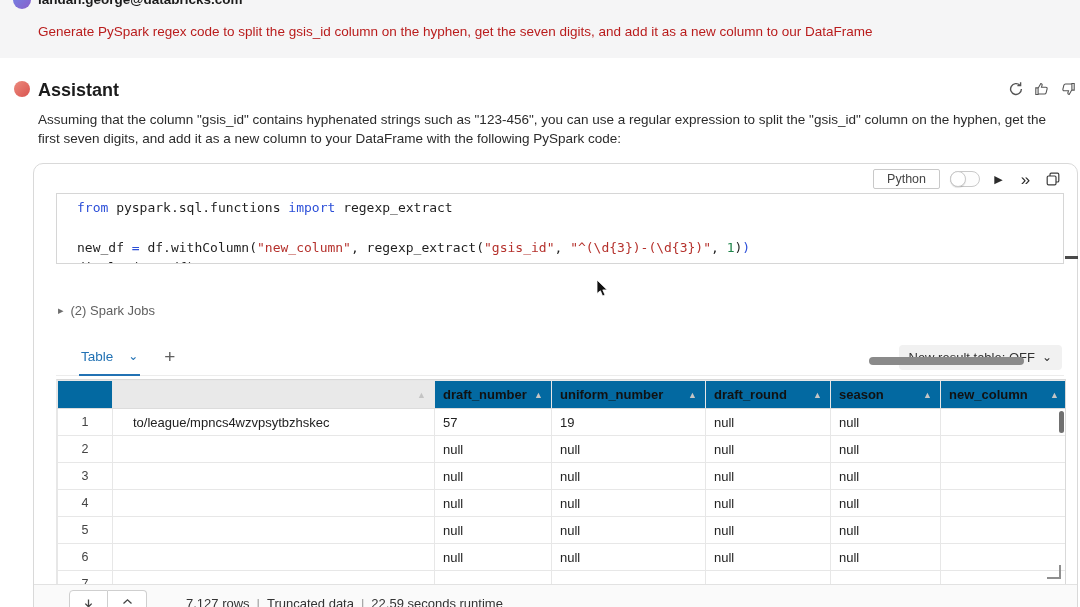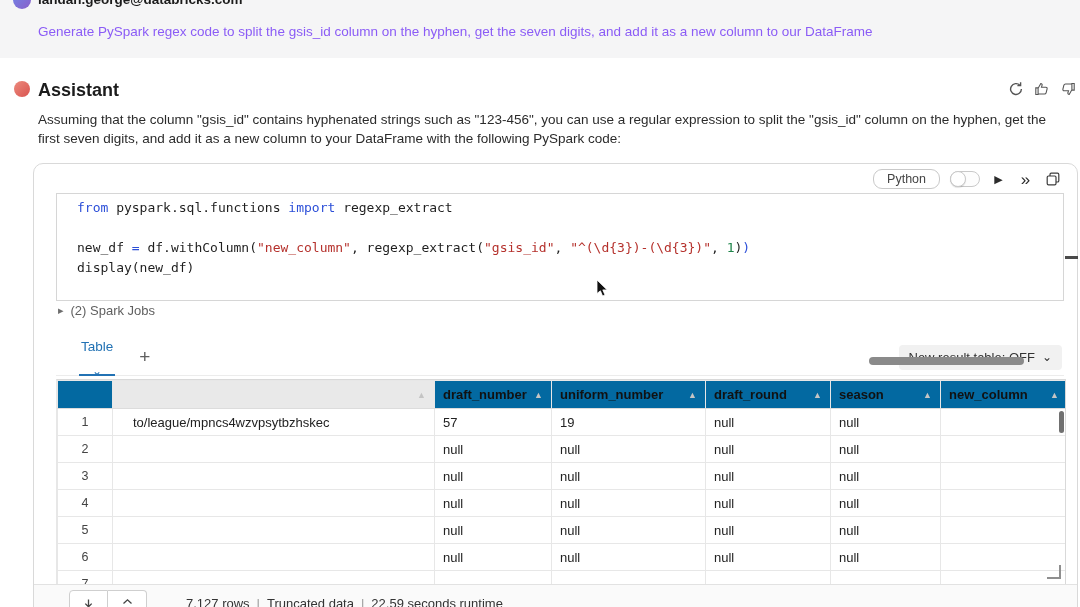--- a/index.html
+++ b/index.html
@@ -4,55 +4,55 @@
 <style>
   * { margin:0; padding:0; box-sizing:border-box; }
   body { background:#fff; font-family:"Liberation Sans", sans-serif; }
   .canvas { position:relative; width:1080px; height:607px; overflow:hidden; background:#fff; color:#1f1f1f; }
 
   
   .user-block { position:absolute; left:0; top:0; width:1080px; height:58px; background:#f5f5f6; }
   .avatar { border-radius:50%; position:absolute; }
   .user-avatar { left:13px; top:-9px; width:18px; height:18px; background:linear-gradient(135deg,#6f86e8,#8a5fc9); }
   .user-email { position:absolute; left:38px; top:-8px; font-size:13.5px; font-weight:bold; color:#1c1c1c; }
-  .user-msg { position:absolute; left:38px; top:24px; font-size:13.5px; color:#8b5cf6; }
+  .user-msg { position:absolute; left:38px; top:24px; font-size:13.5px; color:#b91c1c; }
 
   
   .asst-avatar { left:14px; top:81px; width:16px; height:16px; background:linear-gradient(135deg,#ec8b7e,#d9534f); }
   .asst-label { position:absolute; left:38px; top:80px; font-size:18px; font-weight:bold; color:#1c1c1c; }
   .asst-actions { position:absolute; right:4px; top:80px; display:flex; gap:9px; align-items:center; }
   .icon-btn { width:17px; height:17px; display:flex; align-items:center; justify-content:center; cursor:pointer; }
   .asst-para { position:absolute; left:38px; top:110px; width:1012px; font-size:13.5px; line-height:19px; color:#2b2b2b; }
 
   
   .cell-card { position:absolute; left:33px; top:163px; width:1045px; height:480px; border:1px solid #d9d9d9; border-radius:10px; background:#fff; }
   .cell-toolbar { position:absolute; top:4px; right:16px; display:flex; align-items:center; gap:10px; height:22px; }
-  .lang-pill { border:1px solid #c9c9c9; border-radius:9px; padding:2px 13px; font-size:12.5px; color:#444; background:#fff; cursor:pointer; }
+  .lang-pill { border:1px solid #c9c9c9; border-radius:2px; padding:2px 13px; font-size:12.5px; color:#444; background:#fff; cursor:pointer; }
   .toggle { position:relative; width:30px; height:16px; border:1px solid #c9c9c9; border-radius:9px; background:#fdfdfd; cursor:pointer; }
   .toggle .knob { position:absolute; left:-1px; top:-1px; width:16px; height:16px; border:1px solid #c9c9c9; border-radius:50%; background:#fff; box-shadow:0 1px 1px rgba(0,0,0,.12); }
   .play-glyph { font-size:11px; color:#2b2b2b; }
   .dbl-chevron { font-size:17px; color:#2b2b2b; line-height:1; }
 
   
-  .code-editor { position:absolute; left:22px; top:29px; width:1008px; height:108px; border:1px solid #d6d6d6; background:#fff; overflow:hidden; }
+  .code-editor { position:absolute; left:22px; top:29px; width:1008px; height:71px; border:1px solid #d6d6d6; background:#fff; overflow:hidden; }
   .code-lines { padding:4px 0 0 20px; font-family:"DejaVu Sans Mono","Liberation Mono",monospace; font-size:13px; }
   .code-line { height:20px; line-height:20px; white-space:pre; }
   .tok-kw, .tok-op, .tok-brkt { color:#2c4fd8; }
   .tok-str { color:#b5312c; }
   .tok-num { color:#1e8449; }
   .tok-pl  { color:#1f1f1f; }
   .editor-resize-handle { position:absolute; left:1031px; top:92px; width:13px; height:3px; background:#4a4a4a; }
 
   
   .spark-jobs { position:absolute; left:24px; top:139px; font-size:13px; color:#5f5f5f; display:flex; align-items:center; gap:7px; cursor:pointer; }
   .tri-right { font-size:11px; color:#6d6d6d; }
 
   
   .tab-bar { position:absolute; left:22px; top:175px; width:1008px; height:37px; border-bottom:1px solid #ececec; display:flex; align-items:center; }
-  .tab-active { margin-left:23px; height:37px; display:flex; align-items:center; gap:15px; color:#2272b4; font-size:13.5px; border-bottom:2px solid #2272b4; padding:0 2px; cursor:pointer;flex-direction:column; }
+  .tab-active { margin-left:23px; height:37px; display:flex; align-items:center; gap:15px; color:#2272b4; font-size:13.5px; border-bottom:2px solid #2272b4; padding:0 2px; cursor:pointer; }
   .tab-chevron { font-size:12px; line-height:0.4; }
   .plus-btn { margin-left:24px; font-size:19px; color:#5f5f5f; cursor:pointer; }
   .result-toggle { margin-left:auto; margin-right:2px; background:#f1f1f1; border-radius:4px; padding:5px 10px; font-size:13px; color:#333; display:flex; gap:7px; align-items:center; cursor:pointer; }
   .result-toggle .tab-chevron { color:#333; }
 
   
   .table-wrap { position:absolute; left:22px; top:215px; width:1010px; height:205px; overflow:hidden; border-top:1px solid #d9d9d9; border-right:1px solid #d9d9d9; border-left:1px solid #e7e7e7; }
   table.grid { border-collapse:collapse; table-layout:fixed; width:1010px; font-size:13px; }
   .grid th, .grid td { border:1px solid #e7e7e7; overflow:hidden; white-space:nowrap; }
   .grid th { height:28px; font-weight:bold; color:#111; text-align:left; padding:0 8px; background:#0369a1; border-bottom:1px solid #dcdcdc; }

